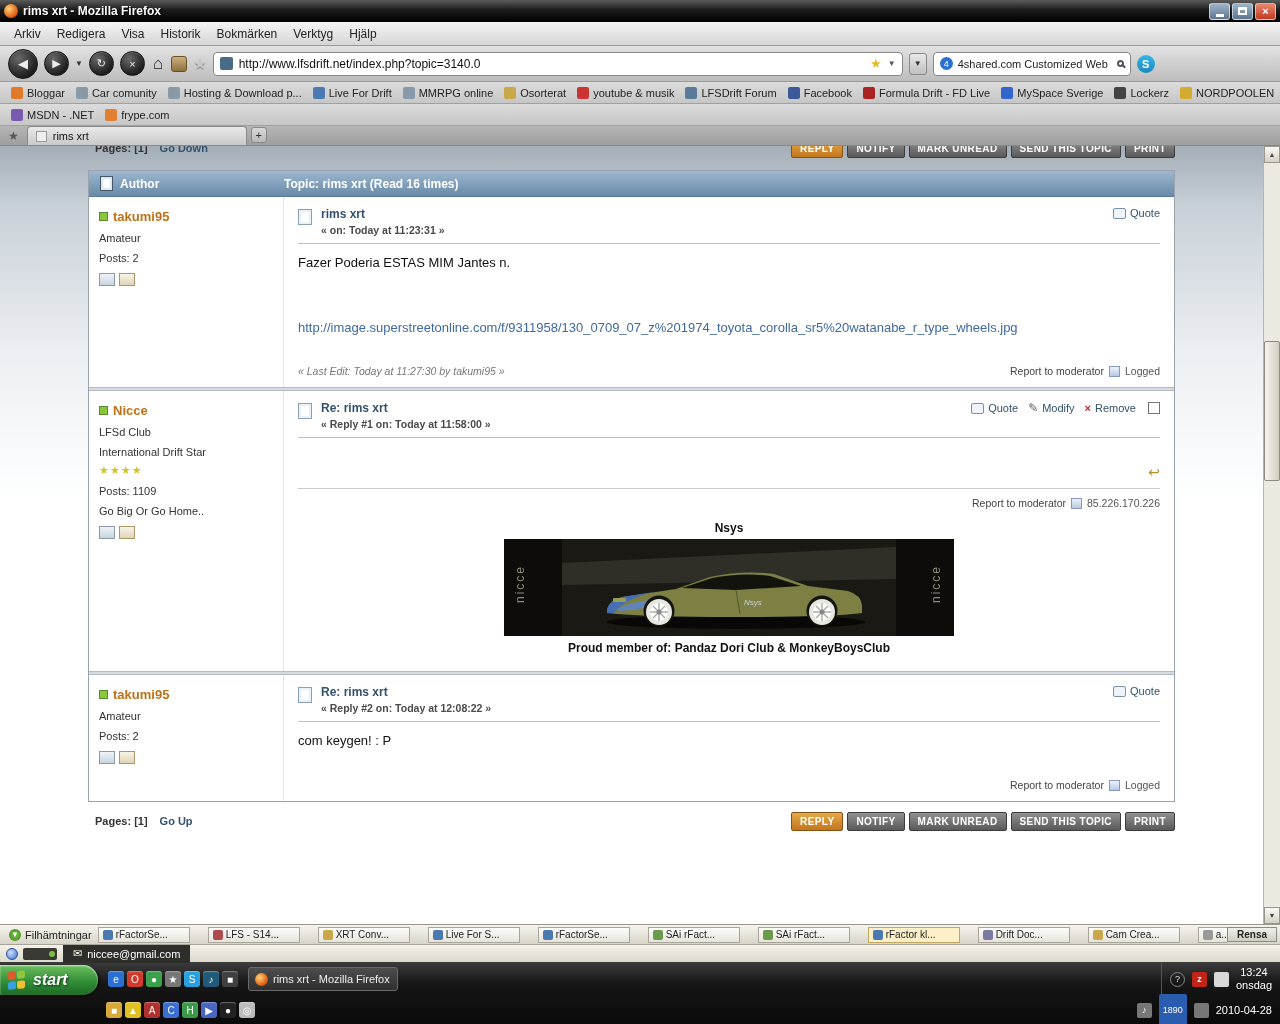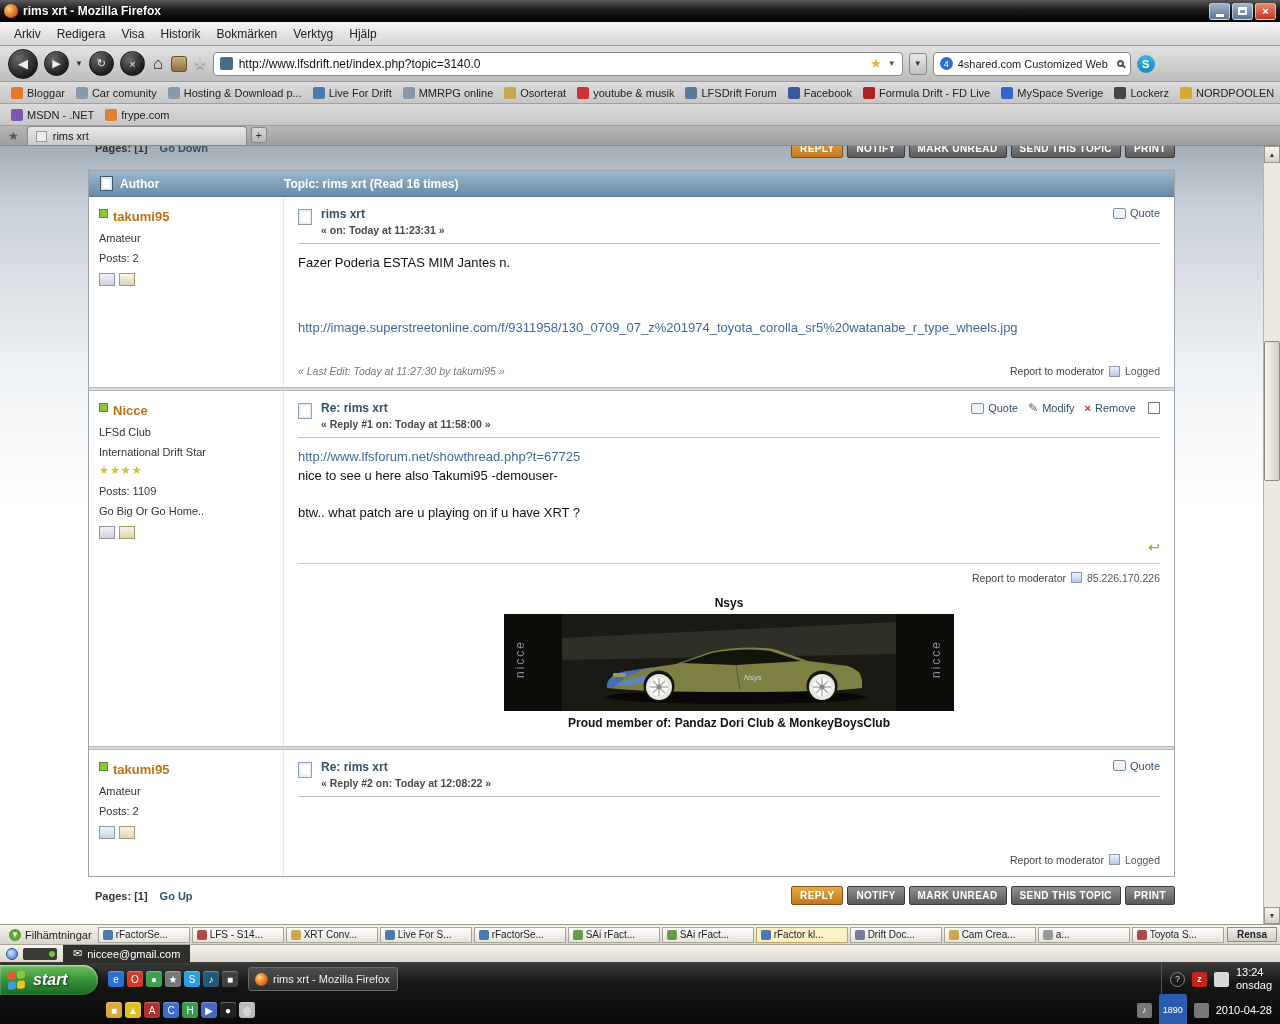--- a/index.html
+++ b/index.html
@@ -69,21 +69,21 @@
   .fbtn.accent { background:linear-gradient(#e6a948,#c2761e); border-color:#8a5210; }
 
   .fcontainer { width:1087px; margin:10px auto 0 auto; border:1px solid #98a3ac; background:#fff; }
   .fheader { height:26px; background:linear-gradient(#9db7ce,#688aa9); display:flex; align-items:center; color:#fff; font-weight:bold; font-size:12px; border-bottom:1px solid #587a98; }
   .hicon { width:13px; height:15px; margin:0 7px 0 11px; background:#fff; border:1px solid #44566a; box-shadow:inset 0 0 0 2px #dde8f2; flex:none; }
   .author-col { width:164px; }
   .topic-col { flex:1; }
 
   .post { display:flex; }
   .pleft { width:195px; flex:none; padding:12px 10px; border-right:1px solid #e2e6ea; }
-  .uname-row { display:flex; gap:5px; }
+  .uname-row { display:flex; align-items:center; gap:5px; }
   .online-dot { width:9px; height:9px; background:#8cc63f; border:1px solid #5a8a2a; flex:none; }
   .uname { color:#bf7117; font-weight:bold; font-size:13px; }
   .ptext { font-size:11px; color:#333; margin-top:8px; }
   .stars { margin-top:6px; color:#d2c430; font-size:11px; letter-spacing:1px; }
   .picons { margin-top:9px; display:flex; gap:4px; }
   .picon { width:16px; height:13px; border:1px solid #8a98a8; background:linear-gradient(#f0f4f8,#c8d4e0); }
   .picon.msgb { background:linear-gradient(#f8f4e8,#e0d4b8); border-color:#a89868; }
 
   .pmain { flex:1; padding:10px 14px; display:flex; flex-direction:column; }
   .mhead { display:flex; align-items:flex-start; gap:9px; }
@@ -118,21 +118,21 @@
   .sig-banner { width:450px; height:97px; margin:4px auto 2px auto; display:block; }
   .sigcap { font-weight:bold; font-size:12px; color:#111; margin-top:5px; }
 
   .post1 { min-height:190px; }
   .post3 { min-height:126px; }
 
   
   .dlbar { height:20px; background:linear-gradient(#f6f4ee,#d8d4c8); border-top:1px solid #9a968a; display:flex; align-items:center; padding:0 3px; font-size:10px; color:#222; }
   .dl-label { display:flex; align-items:center; gap:4px; padding:0 6px; font-size:11px; white-space:nowrap; }
   .dl-arrow { width:12px; height:12px; border-radius:50%; background:radial-gradient(#7ac143,#3a8a1a); color:#fff; font-size:8px; display:flex; align-items:center; justify-content:center; flex:none; }
-  .dl-items { display:flex; gap:2px; flex:1; overflow:hidden; }
+  .dl-items { display:flex; gap:18px; flex:1; overflow:hidden; }
   .dl-item { width:92px; flex:none; height:16px; border:1px solid #a8a49a; background:linear-gradient(#fdfdfb,#e6e3da); display:flex; align-items:center; gap:3px; padding:0 4px; overflow:hidden; white-space:nowrap; }
   .dl-item.sel { background:#fdf0c8; border-color:#c0a860; }
   .dl-ico { width:10px; height:10px; flex:none; border-radius:2px; }
   .dl-clear { margin-left:auto; flex:none; padding:1px 9px; border:1px solid #8a8a8a; background:linear-gradient(#f0f0ec,#d0cdc2); font-size:10px;font-weight:bold; }
 
   
   .statusbar { height:18px; background:linear-gradient(#f4f2ea,#dcd8cc); border-top:1px solid #a8a49a; display:flex; align-items:center; padding-left:6px; font-size:11px; color:#222; }
   .sb-left { flex:1; }
   .sb-gauge { width:12px; height:12px; border-radius:50%; background:radial-gradient(circle at 35% 35%, #cfe0ff, #3a6fd0); border:1px solid #2a4f90; margin-right:5px; flex:none; }
   .sb-widget { width:34px; height:12px; background:#3a3a34; border-radius:2px; margin-right:6px; position:relative; flex:none; }
@@ -151,21 +151,21 @@
   .ql { display:flex; gap:3px; align-items:center; padding:0 4px; }
   .ql-icon { width:16px; height:16px; border-radius:3px; color:#fff; font-size:10px; display:flex; align-items:center; justify-content:center; flex:none; box-shadow:inset 0 1px 1px #ffffff55; }
   .task-win { height:24px; width:150px; background:linear-gradient(#4e4e4e,#2e2e2e); border:1px solid #6a6a6a; border-radius:3px; display:flex; align-items:center; gap:5px; padding:0 6px; color:#eee; font-size:11px; white-space:nowrap; overflow:hidden; flex:none; }
   .task-fficon { width:13px; height:13px; border-radius:50%; background:radial-gradient(circle at 35% 35%, #ffd27a, #e2681c 60%, #8a3408); flex:none; }
   .tray { margin-left:auto; display:flex; align-items:center; gap:7px; padding:0 8px; border-left:1px solid #555; height:100%; }
   .tray-icon { width:15px; height:15px; display:flex; align-items:center; justify-content:center; font-size:9px; color:#fff; border-radius:2px; flex:none; }
   .t-help { background:transparent; color:#ddd; border:1px solid #888; border-radius:50%; }
   .t-red { background:#c22418; font-weight:bold; }
   .t-white { background:#d8d8d8; color:#333; }
   .t-gray { background:#777; }
-  .clockcol { color:#fff; font-size:11px; text-align:left; line-height:13px; }
+  .clockcol { color:#fff; font-size:11px; text-align:center; line-height:13px; }
   .tb-row2 { height:28px; display:flex; align-items:center; }
   .ql2 { margin-left:102px; display:flex; gap:3px; }
   .tray2 { margin-left:auto; display:flex; align-items:center; gap:7px; padding-right:8px; color:#fff; font-size:11px; }
   .badge { background:#2a5db0; color:#fff; font-size:9px; padding:11px 4px; border-radius:2px; }
 </style>
 </head>
 <body>
 
 <div id="screen">
 
@@ -416,26 +416,20 @@
                   <span>Modify</span>
                 </span>
                 <span class="act">
                   <span class="redx">×</span>
                   <span>Remove</span>
                 </span>
                 <span class="mcheck"></span>
               </span>
             </div>
             <div class="mrule"></div>
-            <div class="mbody">
-              <span class="plink">http://www.lfsforum.net/showthread.php?t=67725</span>
-              <div>nice to see u here also Takumi95 -demouser-</div>
-              <div class="gapline"></div>
-              <div>btw.. what patch are u playing on if u have XRT ?</div>
-            </div>
             <div class="attach-row">
               <span class="reply-arrow">↩</span>
             </div>
             <div class="mrule2"></div>
             <div class="mfoot right-only">
               <span class="footright">
                 <span class="report">Report to moderator</span>
                 <span class="mini-icon"></span>
                 <span>85.226.170.226</span>
               </span>
@@ -496,20 +490,23 @@
                 <div class="mmeta">« Reply #2 on: Today at 12:08:22 »</div>
               </span>
               <span class="mactions">
                 <span class="act">
                   <span class="qicon"></span>
                   <span>Quote</span>
                 </span>
               </span>
             </div>
             <div class="mrule"></div>
+            <div class="mbody">
+              <div>com keygen! : P</div>
+            </div>
             <div class="mfoot">
               <span></span>
               <span class="footright">
                 <span class="report">Report to moderator</span>
                 <span class="mini-icon"></span>
                 <span>Logged</span>
               </span>
             </div>
           </div>
         </div>

